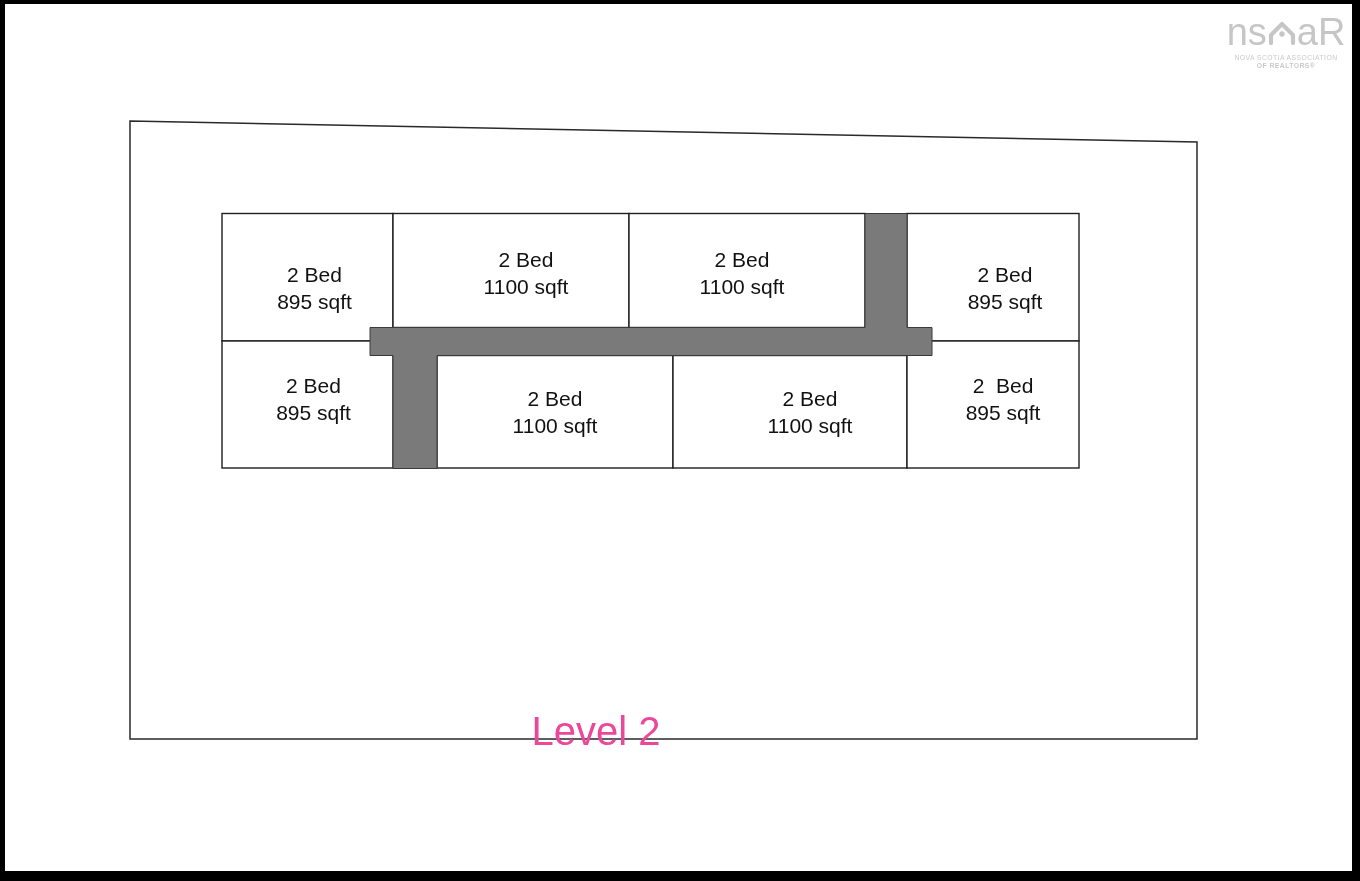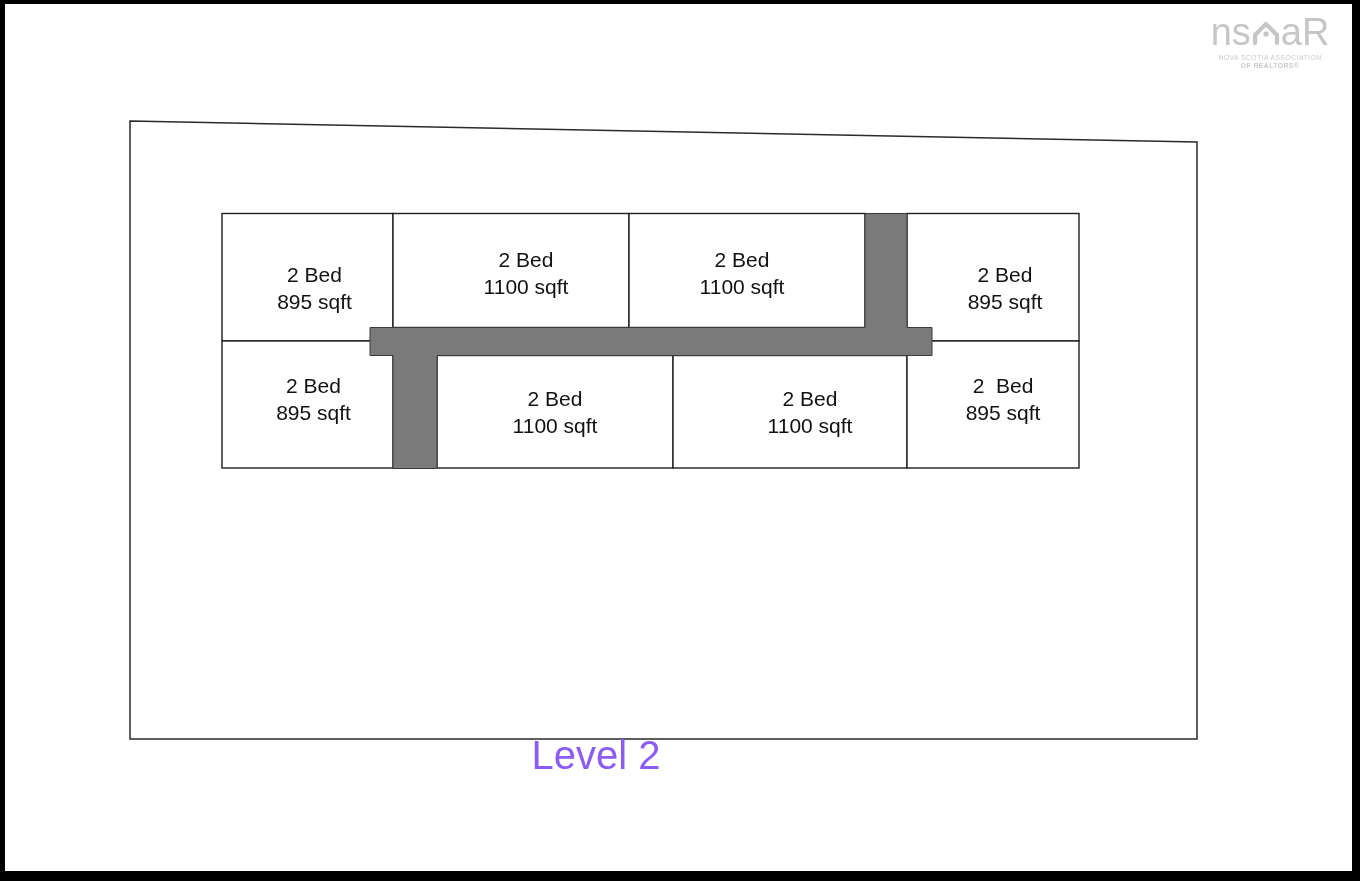--- a/index.html
+++ b/index.html
@@ -48,33 +48,33 @@
   .u3 { left: 629px; top: 213px; width: 236px; height: 114px; padding: 6px 10px 0 0; }
   .u4 { left: 907px; top: 213px; width: 172px; height: 128px; padding: 22px 0 0 24px; }
   .u5 { left: 222px; top: 341px; width: 171px; height: 127px; padding: 0 0 12px 12px; }
   .u6 { left: 437px; top: 355px; width: 236px; height: 113px; }
   .u7 { left: 673px; top: 355px; width: 234px; height: 113px; padding: 0 0 0 40px; }
   .u8 { left: 907px; top: 341px; width: 172px; height: 127px; padding: 0 0 12px 20px; }
   
   .level-title {
     position: absolute;
     left: 446px;
-    top: 732px;
+    top: 708px;
     width: 300px;
     text-align: center;
     font-size: 40px;
     line-height: 46px;
-    color: #8b5cf6;
+    color: #ec4899;
     z-index: 2;
   }
   
   .logo {
     position: absolute;
     top: 13px;
-    right: 28px;
+    right: 12px;
     width: 124px;
     text-align: center;
     color: #c6c6c6;
     z-index: 3;
   }
   .logo-row {
     display: flex;
     justify-content: center;
     align-items: flex-end;
     font-size: 38px;

